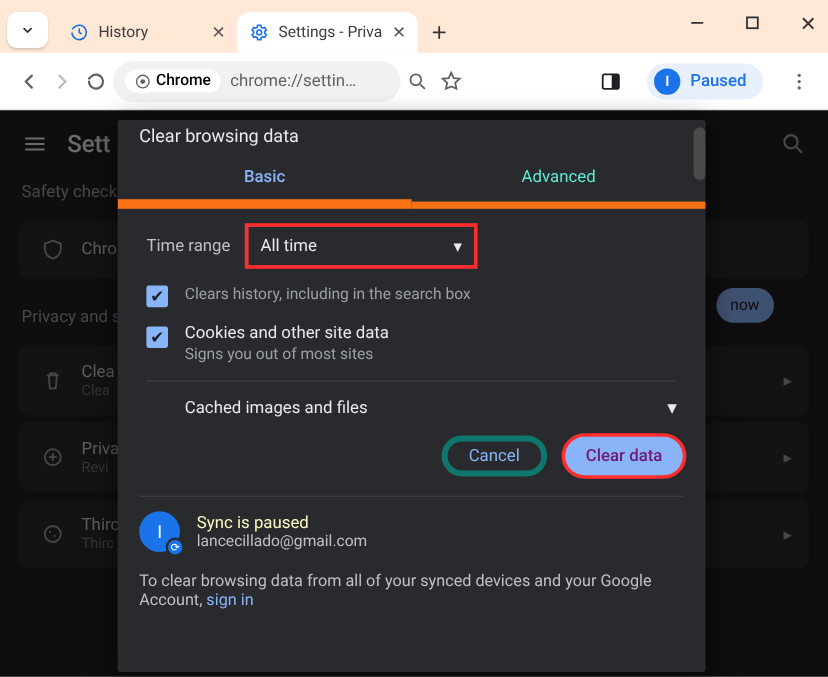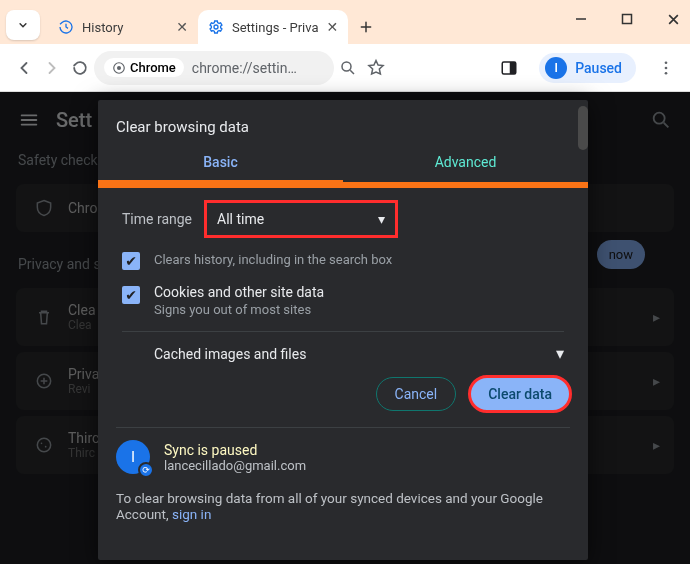--- a/index.html
+++ b/index.html
@@ -37,39 +37,39 @@
   .bg-card { margin: 6px 16px; background:#2a2b2e; border-radius:8px; padding:14px 18px; display:flex; align-items:center; gap:14px; color:#cfcfcf; font-size:14px; position:relative;}
   .bg-card .chev { position:absolute; right:14px; color:#9aa0a6; }
   .check-now { position:absolute; right:45px; top:240px; background:#8ab4f8; color:#202124; font-size:13px; padding:7px 12px; border-radius:16px;}
 
   
   .scrim { position:absolute; left:0; right:0; top:92px; bottom:0; background:rgba(0,0,0,.55); }
 
   
   .dialog { position:absolute; left:98px; top:100px; width:490px; height:460px; background:#292a2d; color:#e8eaed; border-radius:2px; box-shadow:0 4px 24px rgba(0,0,0,.6); display:flex; flex-direction:column; overflow:hidden;}
   .dlg-scroll { position:absolute; right:0; top:6px; width:10px; height:44px; background:#4a4a4a; border-radius:5px;}
-  .dlg-title { padding:4px 18px 8px; font-size:15px;margin-top:14px; }
+  .dlg-title { padding:4px 18px 8px; font-size:15px; }
   .dlg-tabs { display:flex; }
   .dlg-tab { flex:1; text-align:center; padding:10px 0; font-size:14px; color:#5eead4; border-bottom:6px solid #f97316; }
   .dlg-tab.active { color:#8ab4f8; border-bottom:8px solid #f97316; font-weight:500;}
   .dlg-body { padding: 14px 24px 0; display:flex; flex-direction:column; gap:14px; position:relative;}
   .time-row { display:flex; align-items:center; gap:14px; font-size:14px;}
   .time-label { color:#bdc1c6; }
   .time-select { flex:0 0 190px; height:34px; border:1px solid #5f6368; background:#292a2d; color:#e8eaed; padding:0 10px; display:flex; align-items:center; justify-content:space-between; font-size:14px; position:relative;}
   .hl-red { outline:3px solid #ff2d2d; outline-offset:-1px; }
   .opt { display:flex; gap:14px; align-items:flex-start;}
   .chk { width:18px; height:18px; border-radius:2px; background:#8ab4f8; color:#202124; display:flex; align-items:center; justify-content:center; font-size:14px; margin-top:2px; flex:0 0 18px;}
   .opt-title { font-size:14px; color:#e8eaed; }
   .opt-sub { font-size:13px; color:#9aa0a6; margin-top:2px;}
   .cached-row { border-top:1px solid #3c4043; padding-top:12px; display:flex; justify-content:space-between; align-items:center;}
   .dropdown-chev { color:#e8eaed; }
   .dlg-actions { display:flex; gap:14px; justify-content:flex-end; padding: 14px 18px 16px; }
   .btn { height:34px; padding:0 18px; border-radius:17px; display:flex; align-items:center; font-size:14px; }
-  .btn-cancel { border:1px solid #0f766e; color:#8ab4f8; background:transparent;}
-  .btn-clear { background:#8ab4f8; color:#0c4a6e; font-weight:500;}
+  .btn-cancel { border:5px solid #0f766e; color:#8ab4f8; background:transparent;}
+  .btn-clear { background:#8ab4f8; color:#701a75; font-weight:500;}
   .sync-row { border-top:1px solid #3c4043; margin:0 18px; padding:12px 0; display:flex; gap:14px; align-items:center;}
   .sync-avatar { width:34px; height:34px; border-radius:50%; background:#1a73e8; display:flex; align-items:center; justify-content:center; color:#fff; font-size:15px; position:relative;}
   .sync-badge { position:absolute; right:-4px; bottom:-4px; width:16px; height:16px; border-radius:50%; background:#1a73e8; border:2px solid #292a2d; display:flex; align-items:center; justify-content:center; font-size:9px;}
   .sync-texts .t1 { font-size:14px; color:#fef9c3;}
   .sync-texts .t2 { font-size:13px; color:#bdc1c6;}
   .foot-note { padding: 4px 18px 0; font-size:13.5px; color:#bdc1c6;}
   .foot-note .lnk { color:#8ab4f8; }
 
   svg { display:block; }
 </style>

